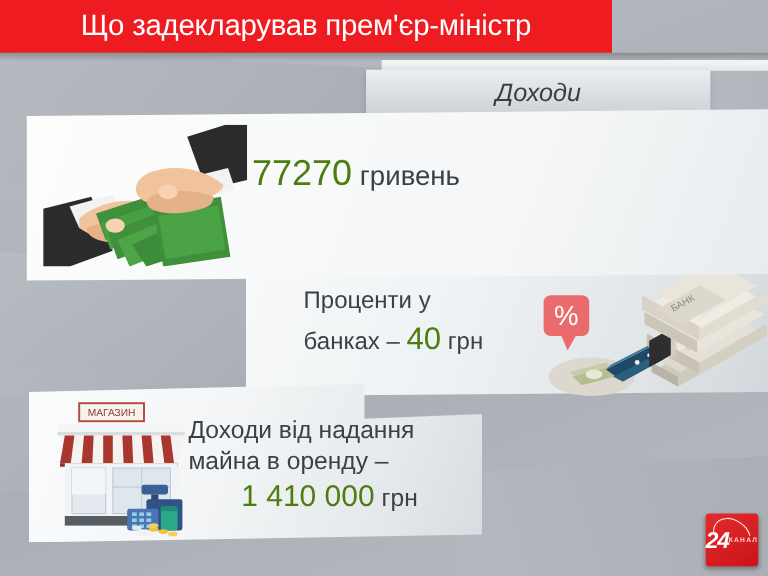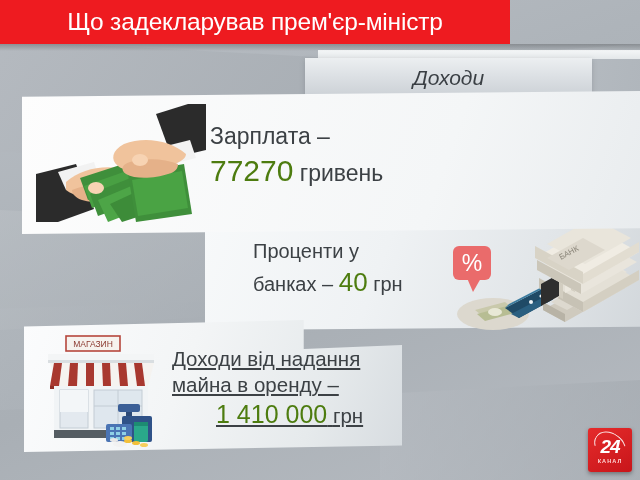--- a/index.html
+++ b/index.html
@@ -99,21 +99,21 @@
   .t1 { left:188px; top:36px; }
   .t1 .l1 { font-size:23px; }
   .t1 .l2 { font-size:23px; margin-top:4px; }
   .t1 .num { font-size:30px; font-weight:400; }
 
   .t2 { left:48px; top:22px; }
   .t2 .l1 { font-size:20px; }
   .t2 .l2 { font-size:20px; margin-top:6px; }
   .t2 .num { font-size:26px; }
 
-  .t3 { left:148px; top:28px;text-decoration:underline; }
+  .t3 { left:133px; top:28px; }
   .t3 .l1 { font-size:20.5px; }
   .t3 .l2 { font-size:20.5px; margin-top:3px; }
   .t3 .l3 { font-size:20.5px; margin-top:3px; }
   .t3 .num { font-size:25px;margin-left:44px; }
 
   
   .illus { position:absolute; z-index:34; }
 
   
   #illus-money { top:16px; left:14px; width:170px; height:118px; }
@@ -123,21 +123,21 @@
 
   
   #illus-shop { top:10px; left:12px; width:150px; height:118px; }
 
   
   .logo {
     position:absolute; right:8px; bottom:8px; width:44px; height:44px;
     background:linear-gradient(150deg,#e52b2b,#c8151a);
     border-radius:3px; z-index:60;
     box-shadow:0 2px 4px rgba(0,0,0,.35);
-    display:flex; flex-direction:column; align-items:center; justify-content:center;
+    display:flex; flex-direction:row; align-items:center; justify-content:center;
   }
   .logo .logo-num {
     color:#fff; font-size:19px; font-weight:700; line-height:1;
     font-style:italic; letter-spacing:-1px; margin-top:2px;
   }
   .logo .logo-word {
     color:#ffd9d9; font-size:5.5px; font-weight:700; letter-spacing:1.1px;
     line-height:1; margin-top:3px;
   }
   .logo .logo-arc {
@@ -199,21 +199,20 @@
                C140,60 150,56 150,50 Z" fill="#f0c39c"></path>
       <path d="M142,60 C128,54 108,54 94,58 C86,60 84,66 90,70 C100,76 120,74 132,70
                C140,68 142,64 142,60 Z" fill="#e5b189"></path>
 
       <ellipse cx="104" cy="56" rx="8" ry="6" fill="#f7d3b3"></ellipse>
       <ellipse cx="60" cy="84" rx="8" ry="6" fill="#f7d3b3"></ellipse>
     </svg>
   </div>
 
   <div class="card-text t1">
-    <div class="line l1">Зарплата –</div>
     <div class="line l2">
       <span class="num">77270</span>
       <span>гривень</span>
     </div>
   </div>
 </div>
 
 <div class="card-2">
   <div class="card-2-shape"></div>
 

